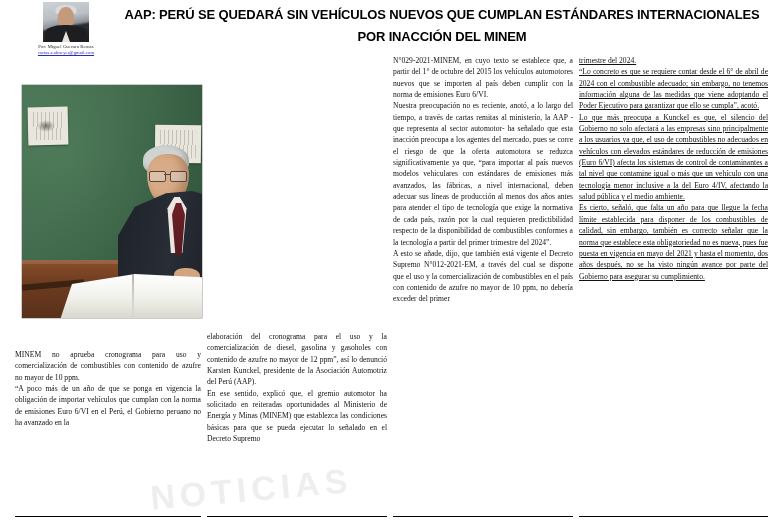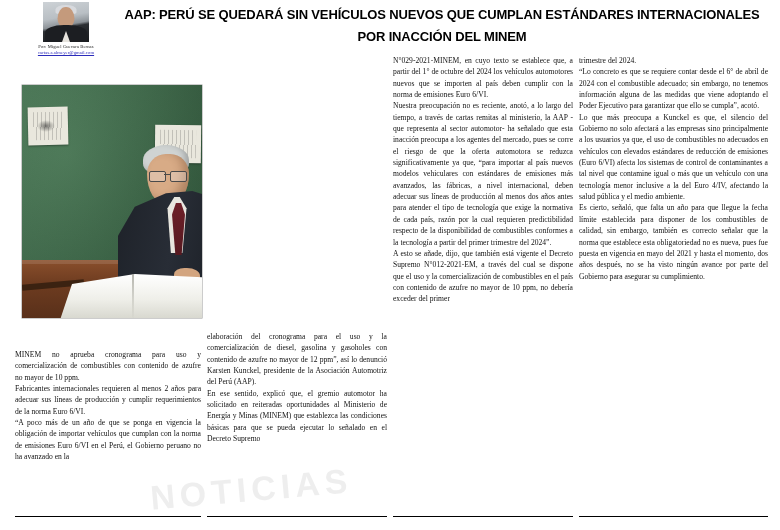--- a/index.html
+++ b/index.html
@@ -118,21 +118,21 @@
   }
   .col p {
     margin: 0;
     text-align: justify;
     text-justify: inter-word;
   }
 
   #col1 { left: 15px;  top: 349px; width: 186px; }
   #col2 { left: 207px; top: 331px; width: 180px; }
   #col3 { left: 393px; top: 55px;  width: 180px; }
-  #col4 { left: 579px; top: 55px;  width: 189px; }
+  #col4 { left: 579px; top: 55px;  width: 189px; text-decoration: underline; }
 
   
   .photo {
     position: absolute;
     left: 22px; top: 85px;
     width: 180px;
     height: 233px;
     overflow: hidden;
     background: #3f6b4a;
     box-shadow: 0 0 0 0.5px #9a9a9a;
@@ -310,31 +310,30 @@
       <div class="ph-tie"></div>
     </div>
     <div class="ph-hand"></div>
     <div class="ph-book"></div>
   </div>
 
   <div class="watermark">NOTICIAS</div>
 
   <div class="col" id="col1">
     <p>MINEM no aprueba cronograma para uso y comercialización de combustibles con contenido de azufre no mayor de 10 ppm.</p>
-    <p>Fabricantes internacionales requieren al menos 2 años para adecuar sus líneas de producción y cumplir requerimientos de la norma Euro 6/VI.</p>
     <p>“A poco más de un año de que se ponga en vigencia la obligación de importar vehículos que cumplan con la norma de emisiones Euro 6/VI en el Perú, el Gobierno peruano no ha avanzado en la</p>
   </div>
 
   <div class="col" id="col2">
     <p>elaboración del cronograma para el uso y la comercialización de diesel, gasolina y gasoholes con contenido de azufre no mayor de 12 ppm”, así lo denunció Karsten Kunckel, presidente de la Asociación Automotriz del Perú (AAP).</p>
     <p>En ese sentido, explicó que, el gremio automotor ha solicitado en reiteradas oportunidades al Ministerio de Energía y Minas (MINEM) que establezca las condiciones básicas para que se pueda ejecutar lo señalado en el Decreto Supremo</p>
   </div>
 
   <div class="col" id="col3">
-    <p>N°029-2021-MINEM, en cuyo texto se establece que, a partir del 1° de octubre del 2024 los vehículos automotores nuevos que se importen al país deben cumplir con la norma de emisiones Euro 6/VI.</p>
+    <p>N°029-2021-MINEM, en cuyo texto se establece que, a partir del 1° de octubre del 2015 los vehículos automotores nuevos que se importen al país deben cumplir con la norma de emisiones Euro 6/VI.</p>
     <p>Nuestra preocupación no es reciente, anotó, a lo largo del tiempo, a través de cartas remitas al ministerio, la AAP -que representa al sector automotor- ha señalado que esta inacción preocupa a los agentes del mercado, pues se corre el riesgo de que la oferta automotora se reduzca significativamente ya que, “para importar al país nuevos modelos vehiculares con estándares de emisiones más avanzados, las fábricas, a nivel internacional, deben adecuar sus líneas de producción al menos dos años antes para atender el tipo de tecnología que exige la normativa de cada país, razón por la cual requieren predictibilidad respecto de la disponibilidad de combustibles conformes a la tecnología a partir del primer trimestre del 2024”.</p>
     <p>A esto se añade, dijo, que también está vigente el Decreto Supremo N°012-2021-EM, a través del cual se dispone que el uso y la comercialización de combustibles en el país con contenido de azufre no mayor de 10 ppm, no debería exceder del primer</p>
   </div>
 
   <div class="col" id="col4">
     <p>trimestre del 2024.</p>
     <p>“Lo concreto es que se requiere contar desde el 6° de abril de 2024 con el combustible adecuado; sin embargo, no tenemos información alguna de las medidas que viene adoptando el Poder Ejecutivo para garantizar que ello se cumpla”, acotó.</p>
     <p>Lo que más preocupa a Kunckel es que, el silencio del Gobierno no solo afectará a las empresas sino principalmente a los usuarios ya que, el uso de combustibles no adecuados en vehículos con elevados estándares de reducción de emisiones (Euro 6/VI) afecta los sistemas de control de contaminantes a tal nivel que contamine igual o más que un vehículo con una tecnología menor inclusive a la del Euro 4/IV, afectando la salud pública y el medio ambiente.</p>
     <p>Es cierto, señaló, que falta un año para que llegue la fecha límite establecida para disponer de los combustibles de calidad, sin embargo, también es correcto señalar que la norma que establece esta obligatoriedad no es nueva, pues fue puesta en vigencia en mayo del 2021 y hasta el momento, dos años después, no se ha visto ningún avance por parte del Gobierno para asegurar su cumplimiento.</p>
   </div>

